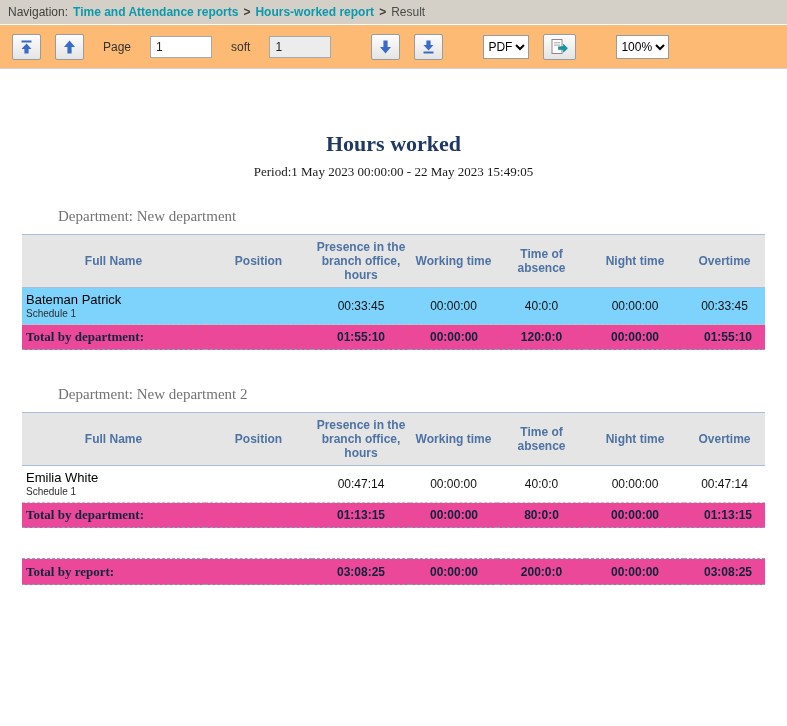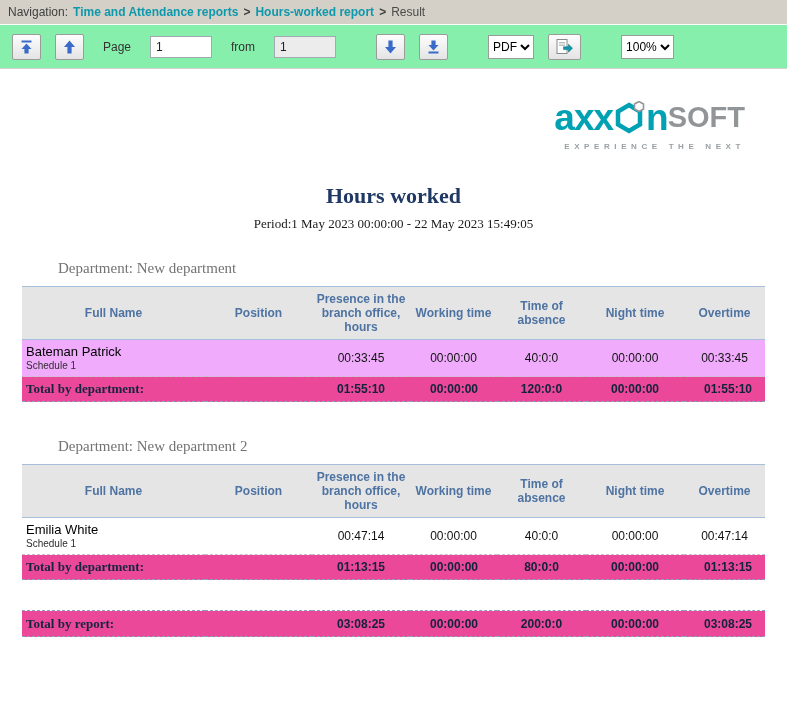--- a/index.html
+++ b/index.html
@@ -7,21 +7,21 @@
   body { width:787px; height:726px; font-family:"Liberation Sans", sans-serif; overflow:hidden; }
   .screen { width:787px; height:726px; background:#fff; overflow:hidden; }
 
   
   .navbar { height:24px; background:#d4d0c8; display:flex; align-items:center; padding:8px 8px; font-size:12px; color:#3f3f3f; gap:5px; white-space:nowrap; }
   .crumb-link { color:#0d99ac; font-weight:bold; text-decoration:none; cursor:pointer; }
   .crumb-sep { color:#3f3f3f; font-weight:bold; }
   .crumb-current { color:#4a4a4a; }
 
   
-  .toolbar { height:45px; background:#86efac; border-top:1px solid #ffffff; border-bottom:1px solid #d2d2d2; display:flex; align-items:center; padding:0 12px; gap:14px; }
+  .toolbar { height:45px; background:#fdba74; border-top:1px solid #ffffff; border-bottom:1px solid #d2d2d2; display:flex; align-items:center; padding:0 12px; gap:14px; }
   .tb-btn { width:29px; height:26px; border:1px solid #9b9b9b; background:linear-gradient(#fdfdfd,#e4e4e4); display:flex; align-items:center; justify-content:center; border-radius:2px; cursor:pointer; }
   .tb-label { font-size:12px; color:#333; margin:0 5px; }
   .tb-input { width:62px; height:22px; border:1px solid #a3a9b1; background:#fff; padding:2px 5px; font-size:12px; font-family:"Liberation Sans", sans-serif; color:#222; }
   .tb-input.ro { background:#ececec; }
   .tb-select { height:24px; font-size:12px; font-family:"Liberation Sans", sans-serif; border:1px solid #9b9b9b; background:#fff; cursor:pointer; }
   .tb-gap { width:12px; }
 
   
   .content { padding-top:30px; }
   .logo { width:743px; margin:0 auto; text-align:right; padding-right:20px; }
@@ -37,21 +37,21 @@
 
   .dept { font-family:"Liberation Serif", serif; font-size:15px; color:#737373; margin:28px 0 9px 58px; }
   .dept2 { margin-top:36px; }
 
   
   table.rpt { width:743px; margin-left:22px; border-collapse:collapse; table-layout:fixed; font-size:12px; }
   .c-name{width:183px}.c-pos{width:107px}.c-pres{width:98px}.c-work{width:87px}.c-abs{width:89px}.c-night{width:98px}.c-ot{width:81px}
   table.rpt thead th { background:#e5e5e5; color:#4e73a3; font-weight:bold; font-size:12px; text-align:center; vertical-align:middle; padding:5px 3px; border-top:1px solid #a8bfdb; border-bottom:1px solid #a8bfdb; }
   table.rpt td { vertical-align:middle; }
   tr.r-data td { border-bottom:1px dashed #c3c3c3; padding:4px 4px; }
-  tr.r-alt td { background:#f0abfc; }
+  tr.r-alt td { background:#7dd3fc; }
   .td-name { text-align:left; }
   .emp-name { font-size:13px; color:#000; line-height:15px; }
   .emp-sched { font-size:10px; color:#2e2e2e; line-height:12px; margin-top:1px; }
   .td-num { text-align:center; color:#111; }
   tr.r-total td { background:#ec4899; border-bottom:1px dashed #8aa2c0; padding:4px 20px; height:23px; }
   .td-total-label { font-family:"Liberation Serif", serif; font-weight:bold; font-size:13px; color:#15253f; text-align:left; padding-left:4px !important; }
   .td-total-num { text-align:center; font-weight:bold; color:#10223c; }
   table.rpt-total { margin-top:30px; }
   table.rpt-total tr.r-total td { border-top:1px dashed #8aa2c0; height:26px; }
 </style>
@@ -76,21 +76,21 @@
         <path d="M6.5 3.5 L11.5 9 H8.6 V13.5 H4.4 V9 H1.5 Z" fill="#3a6bc9"></path>
       </svg>
     </button>
     <button class="tb-btn">
       <svg class="icon" width="13" height="14" viewBox="0 0 13 14">
         <path d="M6.5 0.5 L12 7 H8.6 V13.5 H4.4 V7 H1 Z" fill="#3a6bc9"></path>
       </svg>
     </button>
     <span class="tb-label">Page</span>
     <input class="tb-input" value="1" style="">
-    <span class="tb-label">from</span>
+    <span class="tb-label">soft</span>
     <input class="tb-input ro" value="1" style="">
     <span class="tb-gap"></span>
     <button class="tb-btn">
       <svg class="icon" width="13" height="14" viewBox="0 0 13 14">
         <path d="M6.5 13.5 L12 7 H8.6 V0.5 H4.4 V7 H1 Z" fill="#3a6bc9"></path>
       </svg>
     </button>
     <button class="tb-btn">
       <svg class="icon" width="13" height="14" viewBox="0 0 13 14">
         <path d="M6.5 10.5 L11.5 5 H8.6 V0.5 H4.4 V5 H1.5 Z" fill="#3a6bc9"></path>
@@ -110,32 +110,20 @@
       </svg>
     </button>
     <span class="tb-gap"></span>
     <select class="tb-select">
       <option>100%</option>
     </select>
   </div>
 
   <div class="content">
 
-    <div class="logo">
-      <span class="logo-line">
-        <span class="logo-teal">axx</span>
-        <svg class="logo-hex" width="31" height="34" viewBox="0 0 31 34">
-          <polygon points="15,4 26,10.5 26,23.5 15,30 4,23.5 4,10.5" fill="none" stroke="#00a1b3" stroke-width="4.5"></polygon>
-          <polygon points="25,0.5 29.5,3 29.5,8 25,10.5 20.5,8 20.5,3" fill="#ffffff" stroke="#919598" stroke-width="1.6"></polygon>
-        </svg>
-        <span class="logo-teal">n</span>
-        <span class="logo-gray" style="text-transform:uppercase;">soft</span>
-      </span>
-      <div class="logo-tagline">EXPERIENCE THE NEXT</div>
-    </div>
 
     <div class="title">Hours worked</div>
     <div class="period">Period:1 May 2023 00:00:00 - 22 May 2023 15:49:05</div>
 
     <div class="dept">Department: New department</div>
     <table class="rpt">
       <colgroup>
           <col class="c-name">
           <col class="c-pos">
           <col class="c-pres">

